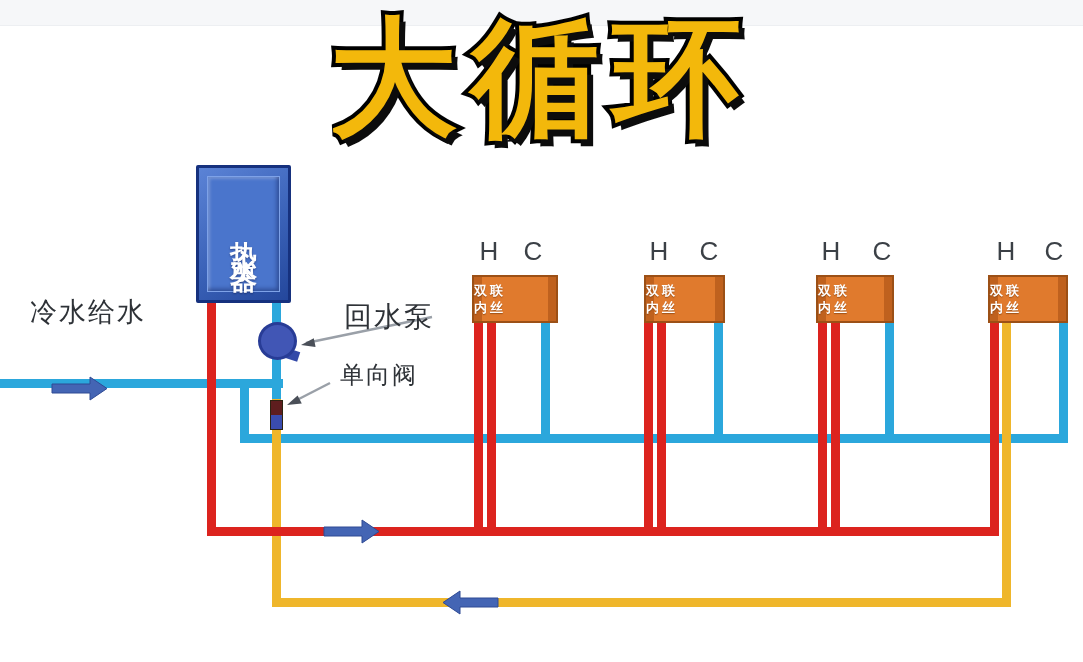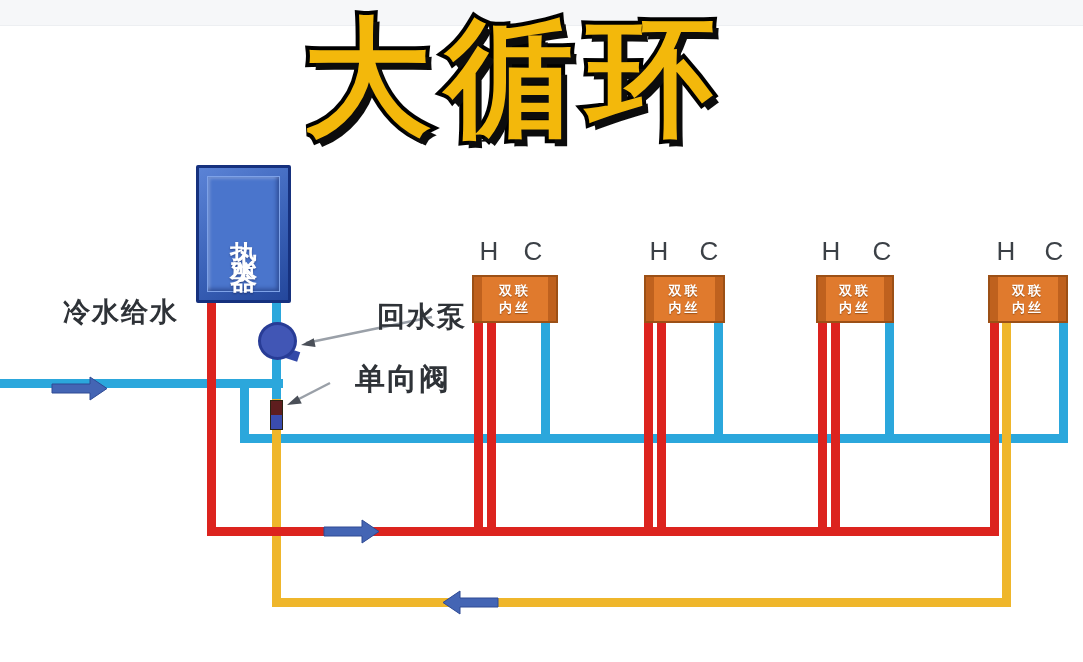--- a/index.html
+++ b/index.html
@@ -18,21 +18,21 @@
     background:#ffffff;
     font-family:"Liberation Sans","DejaVu Sans",sans-serif;
     overflow:hidden;
   }
   .top-strip{
     position:absolute;left:0;top:0;width:1083px;height:26px;
     background:#f6f7f9;border-bottom:1px solid #edeff2;
   }
   
   .big-title{
-    position:absolute;left:246px;top:2px;width:540px;height:170px;
+    position:absolute;left:272px;top:2px;width:540px;height:170px;
     text-align:center;
     font-size:128px;line-height:1.18;font-weight:900;
     letter-spacing:14px;
     color:var(--title);
     -webkit-text-stroke:8px #000;
     paint-order:stroke fill;
     text-shadow:6px 7px 0 #0c0c0c;
     white-space:nowrap;
   }
   
@@ -71,30 +71,30 @@
   
   .valve{
     position:absolute;left:270px;top:400px;width:13px;height:30px;
     border:1px solid #2c2210;
   }
   .valve-top{width:100%;height:50%;background:#5e1d1e;}
   .valve-bottom{width:100%;height:50%;background:#3a4cae;}
   
   .diagram-label{
     position:absolute;color:var(--ink);font-size:27px;letter-spacing:2px;
-    font-weight:700;white-space:nowrap;margin-left:33px;
+    font-weight:400;white-space:nowrap;
   }
   .lbl-cold-supply{left:30px;top:294px;}
   .lbl-pump{left:344px;top:298px;font-size:28px;}
-  .lbl-valve{left:322px;top:359px;font-size:30px;}
+  .lbl-valve{left:340px;top:359px;font-size:24px;}
   
   .fixture-box{
     position:absolute;top:275px;height:48px;
     border:2px solid #9c5016;
-    text-align:center;color:#fff;
+    color:#fff;
     font-size:13px;font-weight:700;letter-spacing:3px;line-height:1.3;
     padding-top:6px;
     text-shadow:0 1px 1px rgba(90,40,0,.5);
   }
   .fixture-fill{
     background:linear-gradient(90deg,#bf611e 0px,#bf611e 8px,#e07a2d 8px,#e07a2d calc(100% - 8px),#bf611e calc(100% - 8px));
   }
   .fb1{left:472px;width:86px;}
   .fb2{left:644px;width:81px;}
   .fb3{left:816px;width:78px;}

